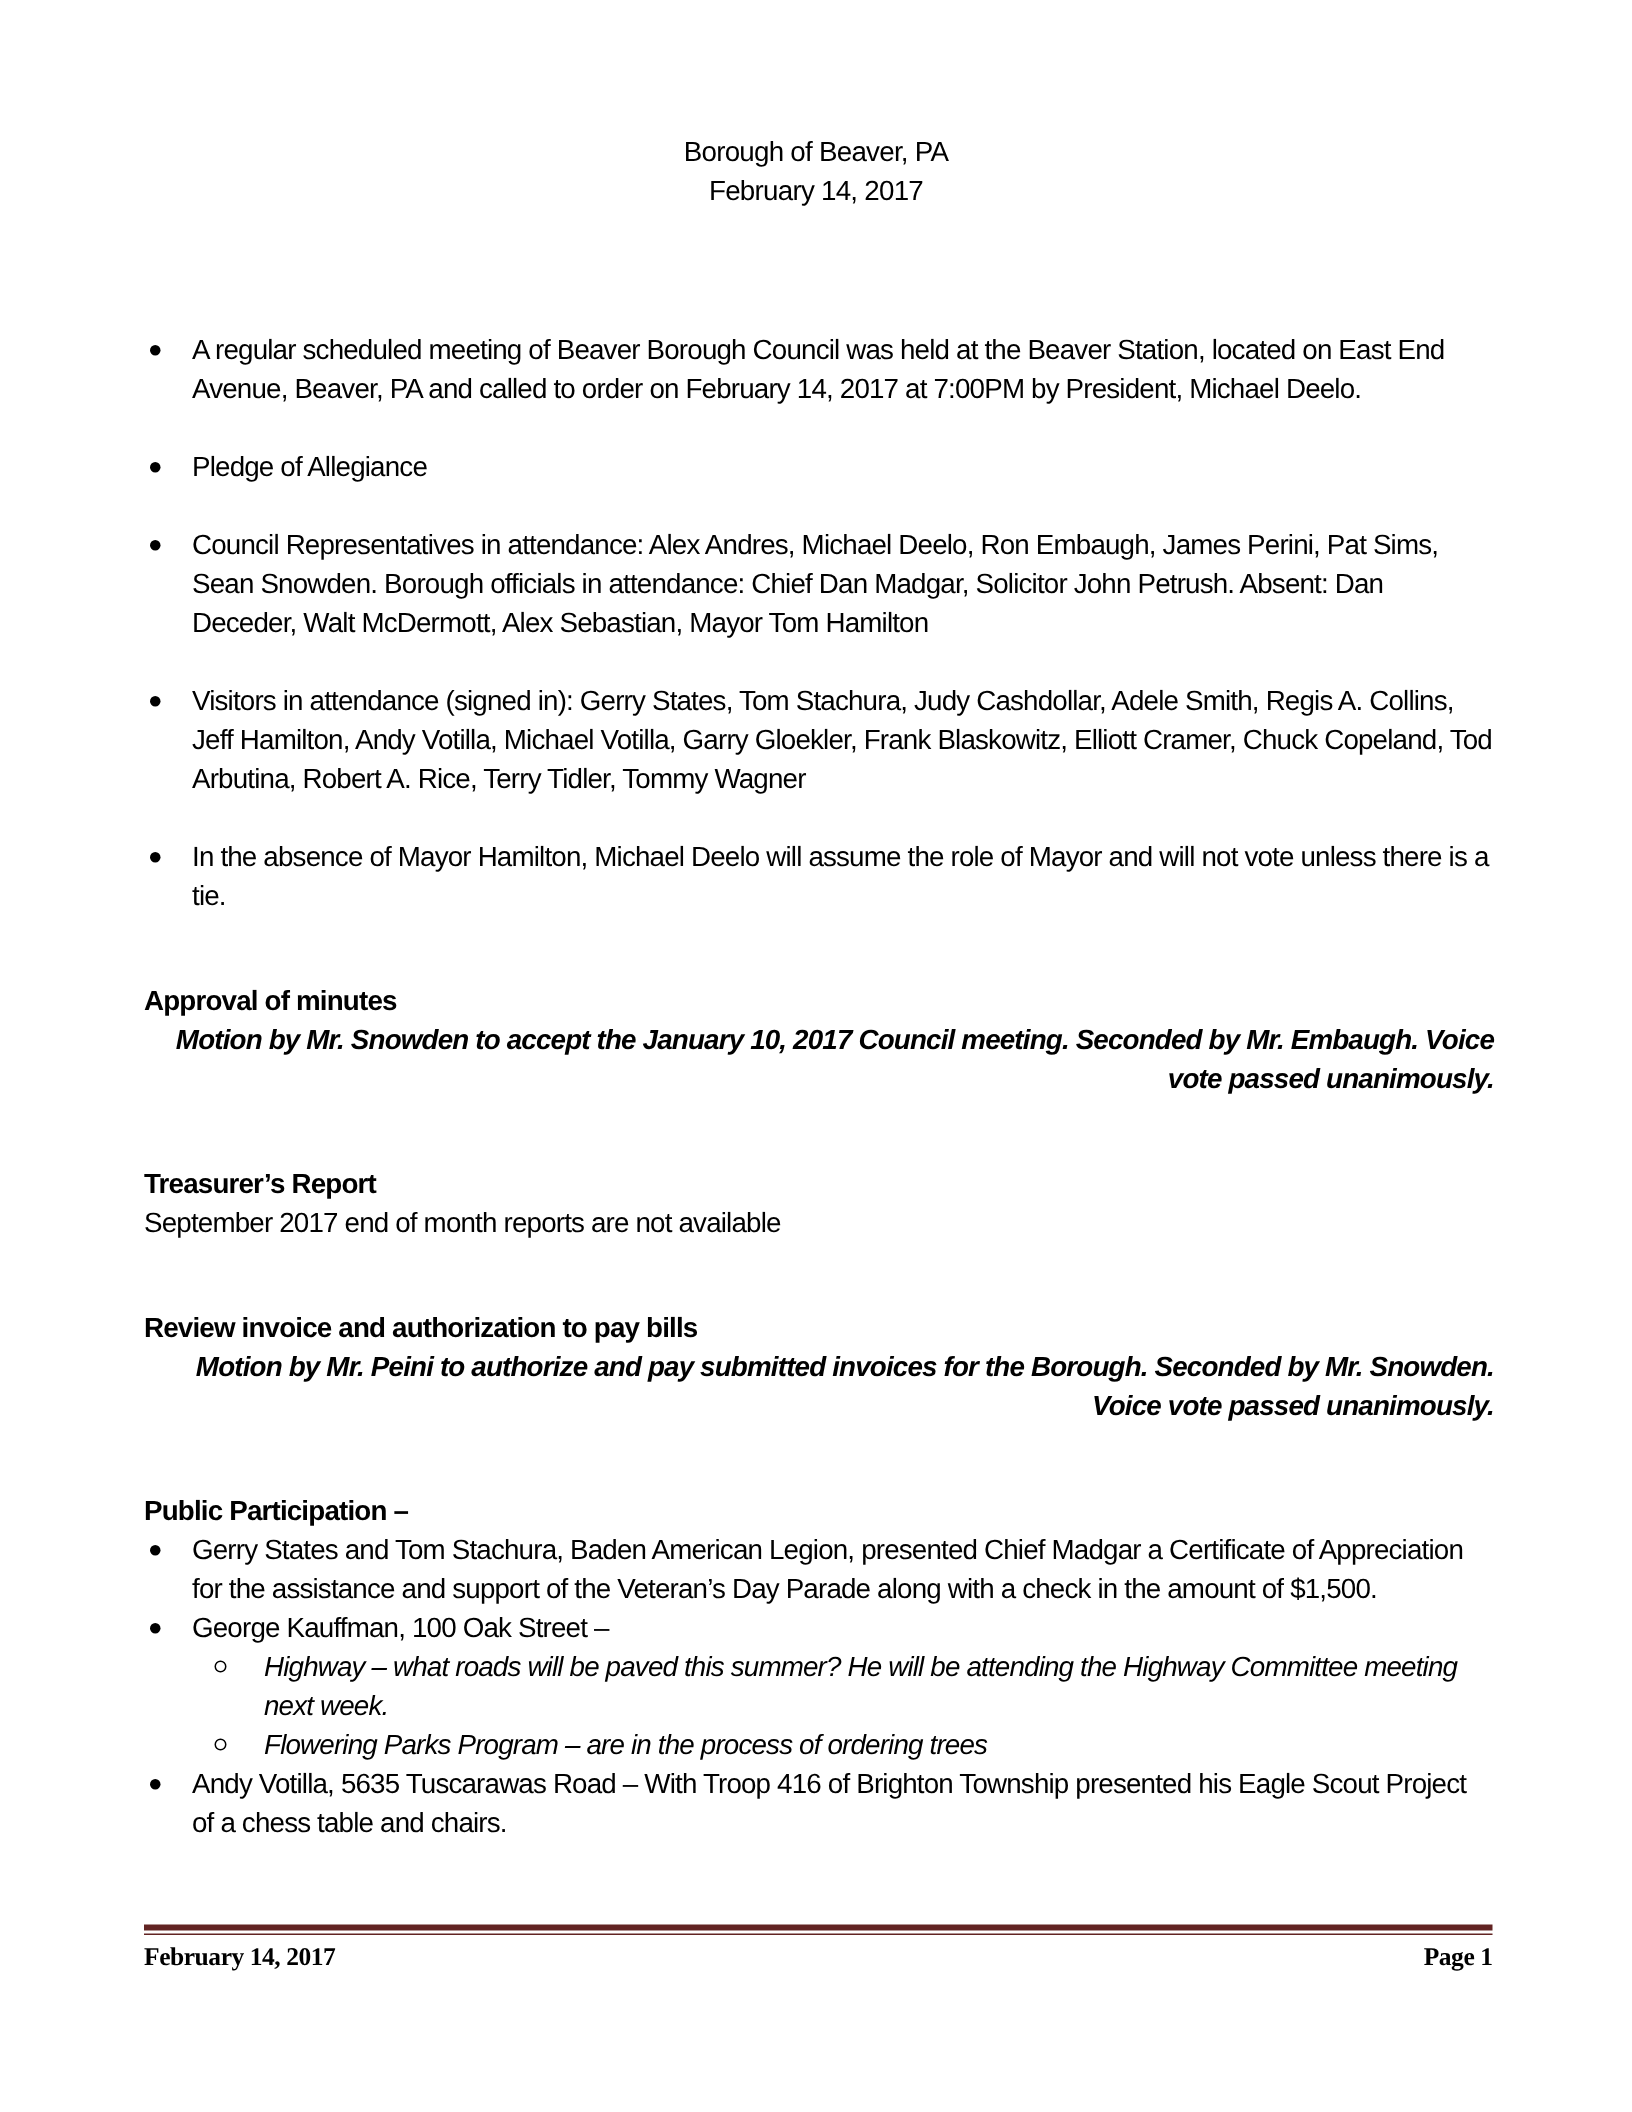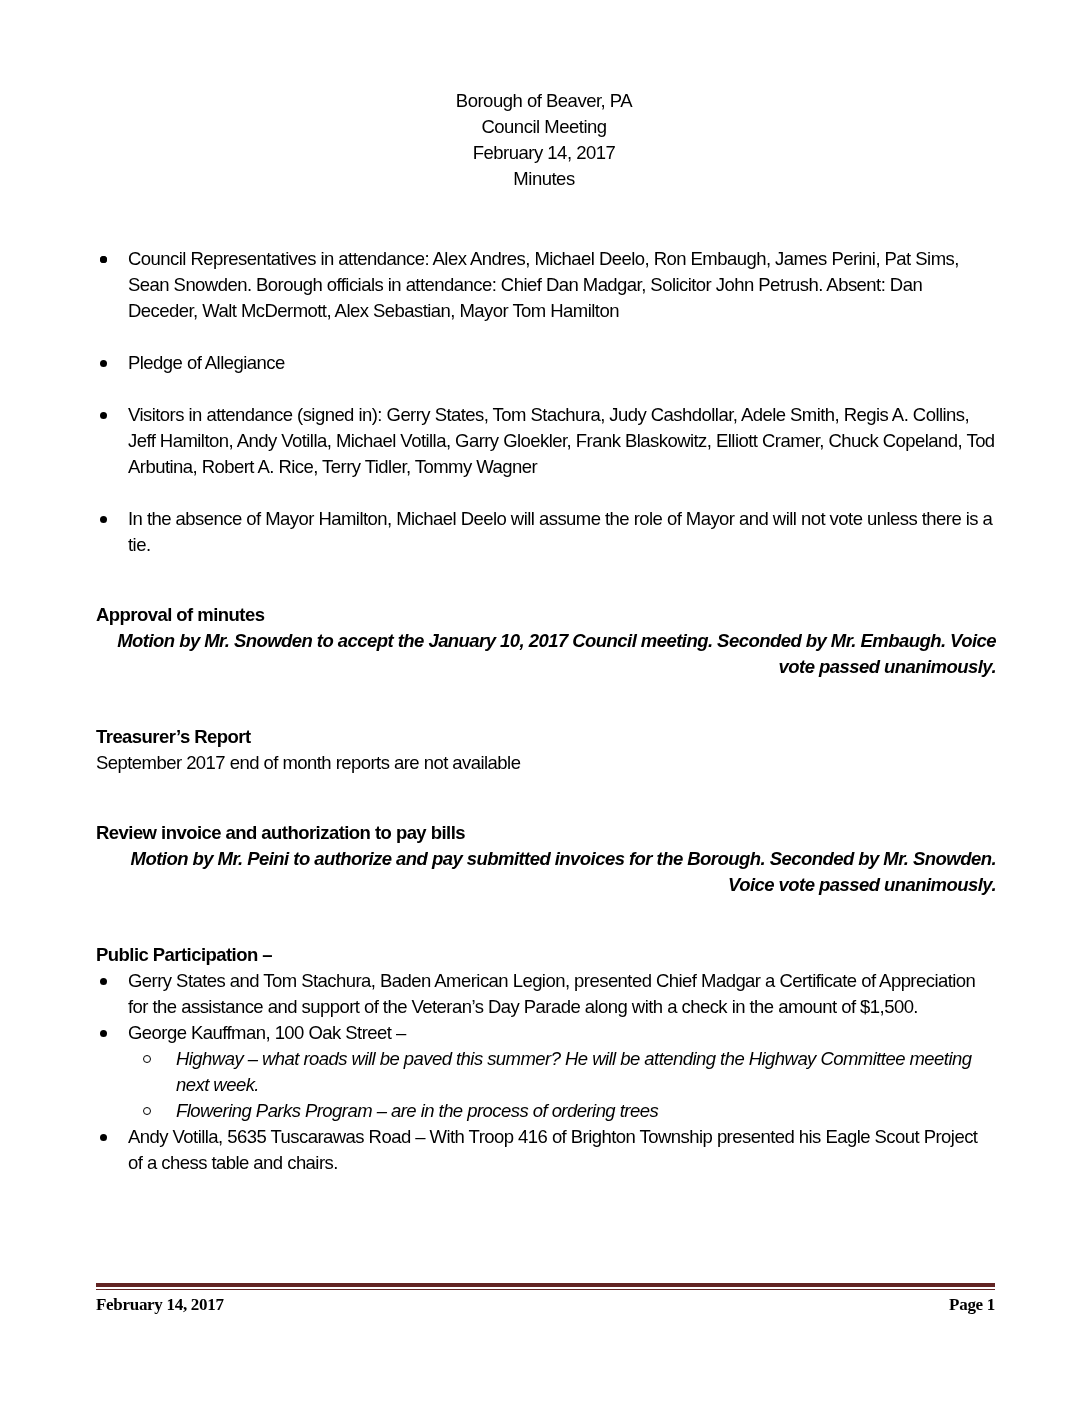--- a/index.html
+++ b/index.html
@@ -121,38 +121,37 @@
       letter-spacing: -0.3px;
     }
   </style>
 </head>
 <body>
 
 <div class="page">
 
   <div class="title-block">
     <span class="title-line">Borough of Beaver, PA</span>
-    <span class="title-line">Council Meeting</span>
     <span class="title-line">February 14, 2017</span>
-    <span class="title-line">Minutes</span>
   </div>
 
   <div class="content body-text">
 
     <ul class="bullet-list spaced">
       <li class="bullet-item">
         <span class="bullet"></span>
+        <span>A regular scheduled meeting of Beaver Borough Council was held at the Beaver Station, located on East End Avenue, Beaver, PA and called to order on February 14, 2017 at 7:00PM by President, Michael Deelo.</span>
+      </li>
+      <li class="bullet-item">
+        <span class="bullet"></span>
+        <span>Pledge of Allegiance</span>
       </li>
       <li class="bullet-item">
         <span class="bullet"></span>
         <span>Council Representatives in attendance: Alex Andres, Michael Deelo, Ron Embaugh, James Perini, Pat Sims, Sean Snowden.  Borough officials in attendance: Chief Dan Madgar, Solicitor John Petrush.  Absent:  Dan Deceder, Walt McDermott, Alex Sebastian, Mayor Tom Hamilton</span>
-      </li>
-      <li class="bullet-item">
-        <span class="bullet"></span>
-        <span>Pledge of Allegiance</span>
       </li>
       <li class="bullet-item">
         <span class="bullet"></span>
         <span>Visitors in attendance (signed in):  Gerry States, Tom Stachura, Judy Cashdollar, Adele Smith, Regis A. Collins, Jeff Hamilton, Andy Votilla, Michael Votilla, Garry Gloekler, Frank Blaskowitz, Elliott Cramer, Chuck Copeland, Tod Arbutina, Robert A. Rice, Terry Tidler, Tommy Wagner</span>
       </li>
       <li class="bullet-item">
         <span class="bullet"></span>
         <span>In the absence of Mayor Hamilton, Michael Deelo will assume the role of Mayor and will not vote unless there is a tie.</span>
       </li>
     </ul>

